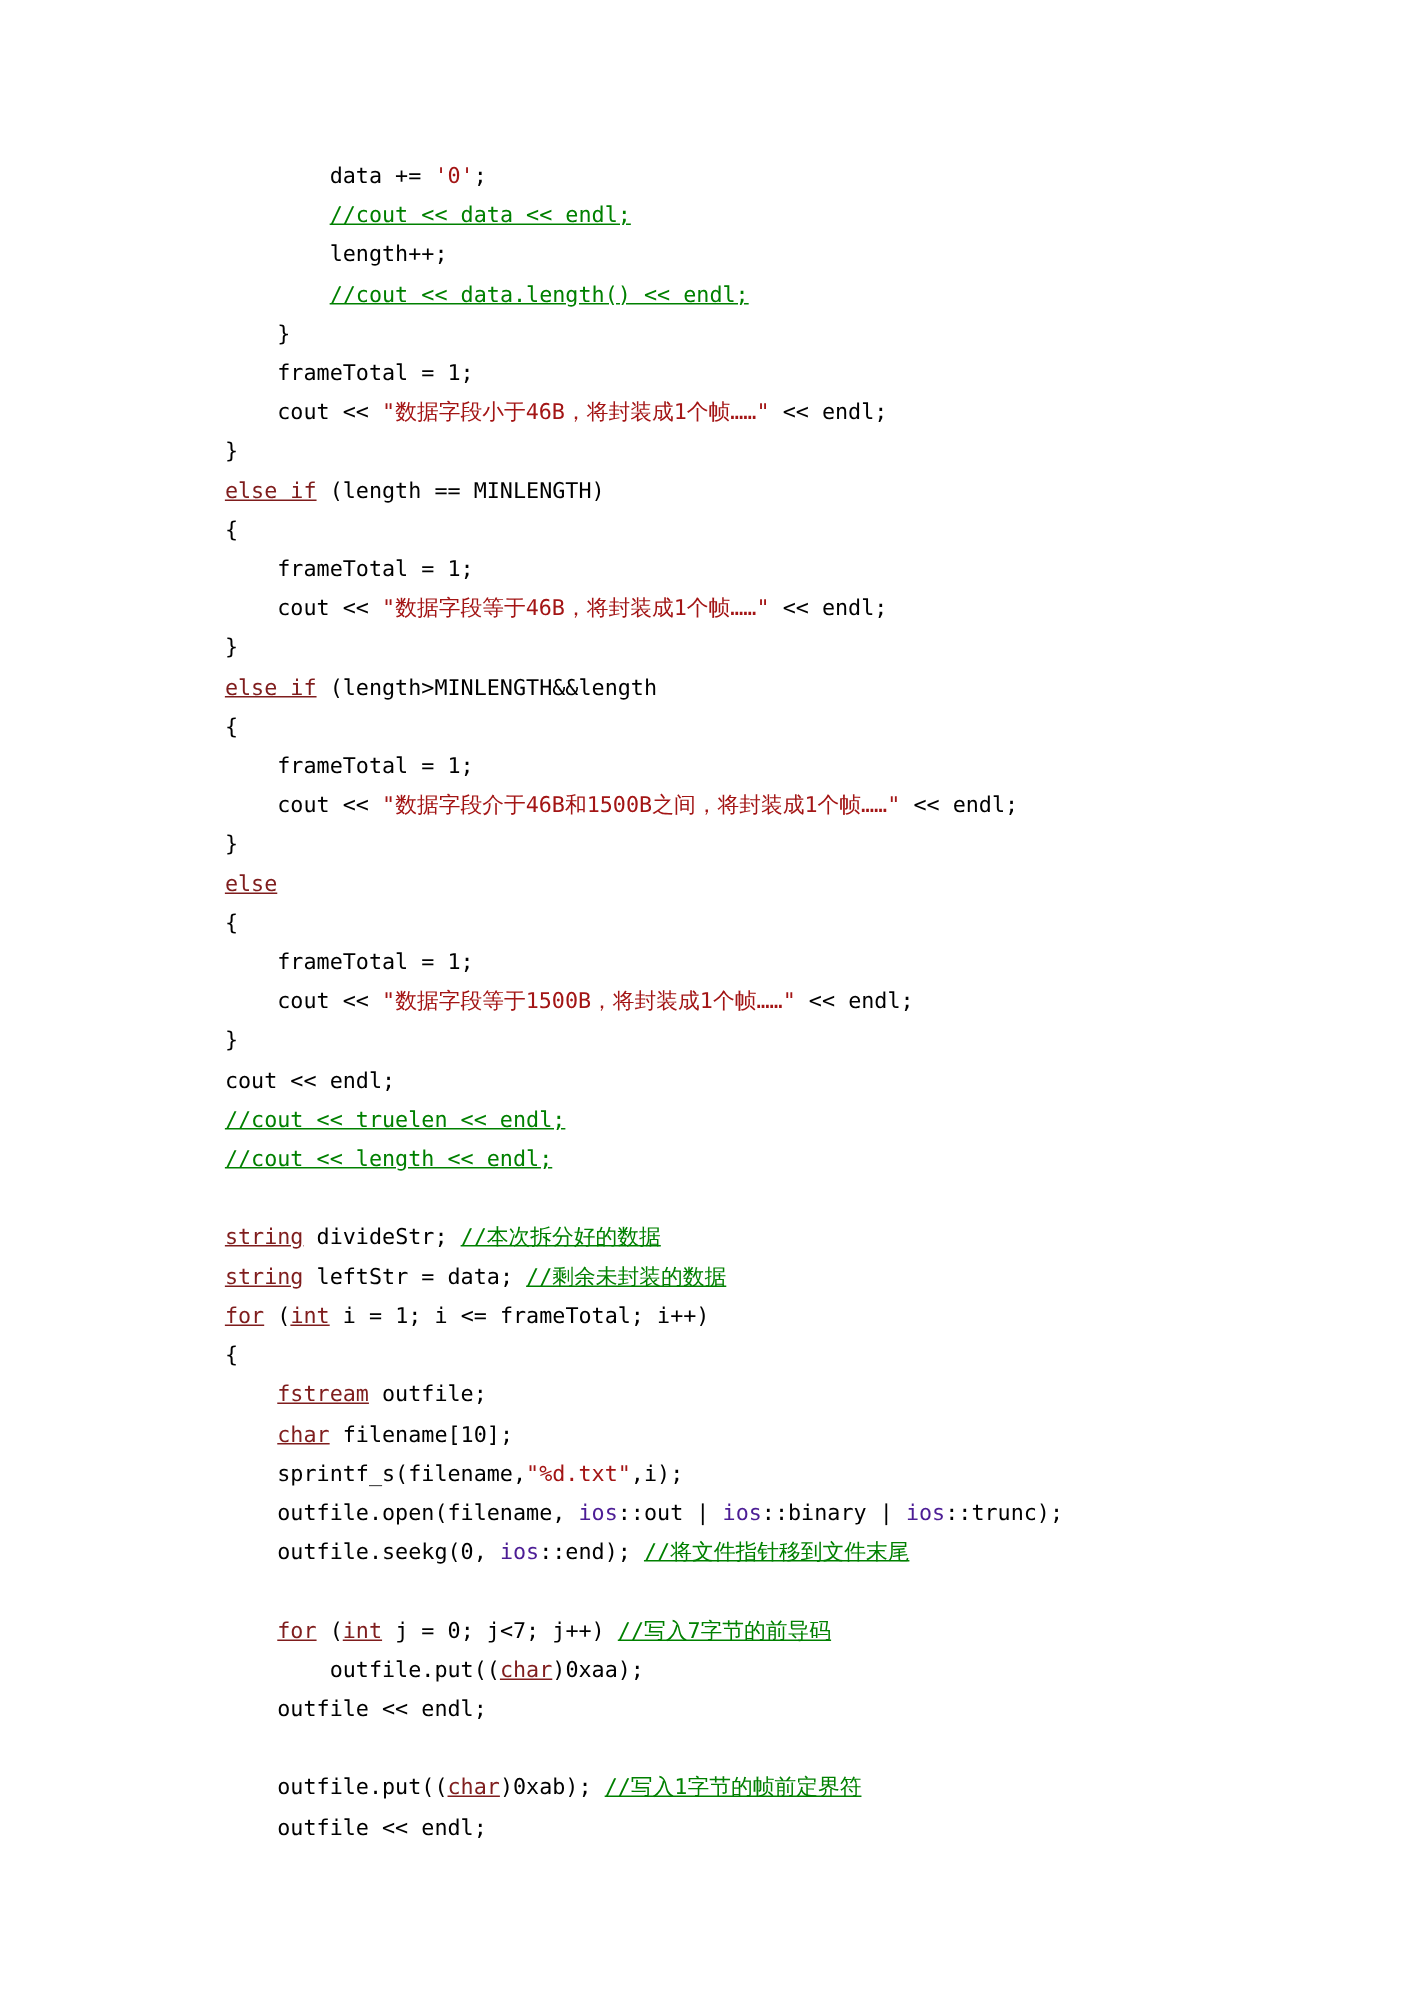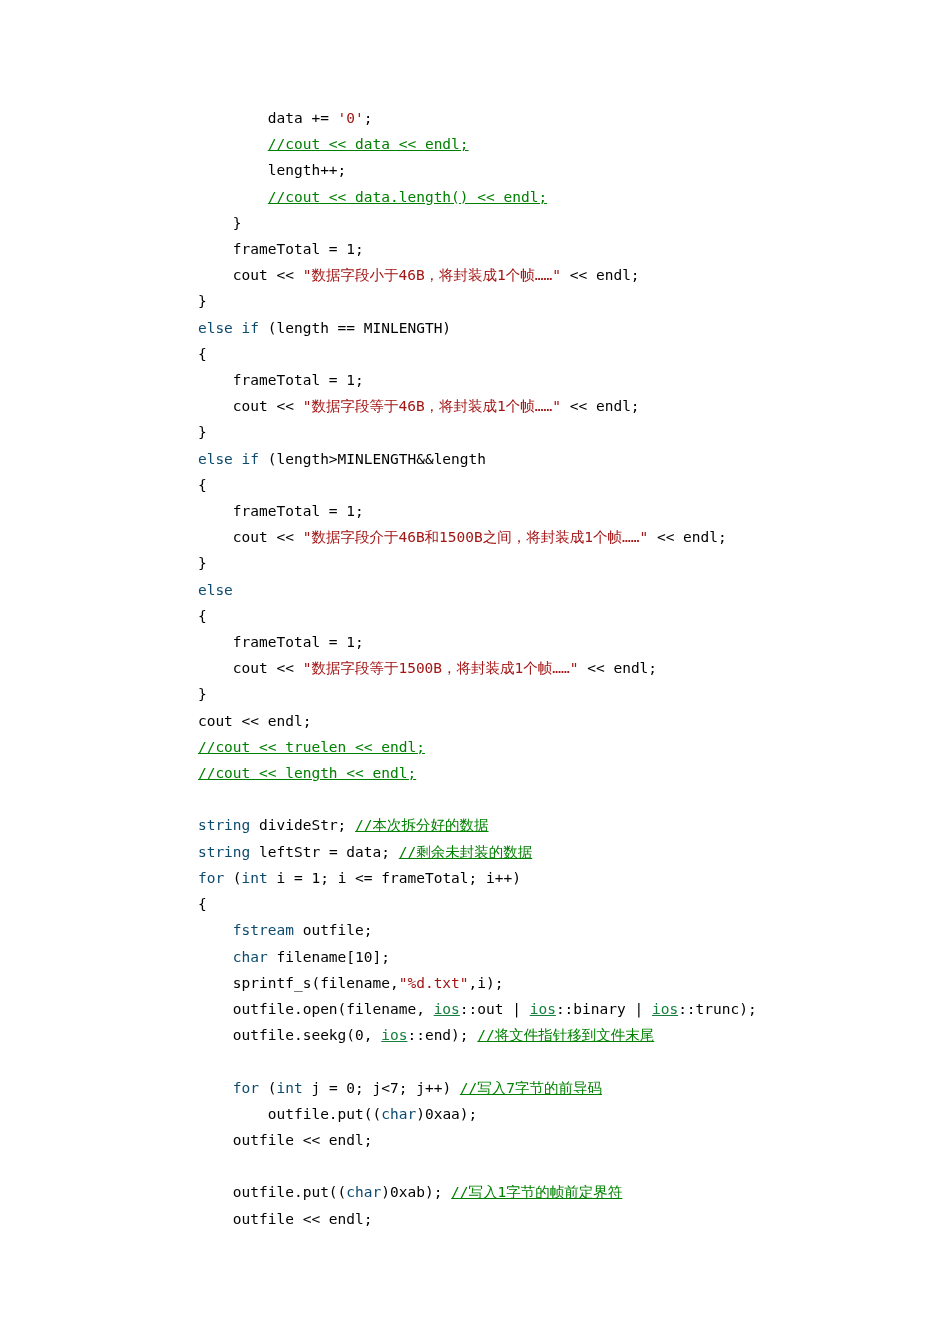--- a/index.html
+++ b/index.html
@@ -1,20 +1,20 @@
 <!DOCTYPE html>
 <html><head>
   <meta charset="utf-8">
   <style>
     * { margin: 0; padding: 0; box-sizing: border-box; }
     html, body { width: 945px; height: 1337px; background: #fff; font-family: "Microsoft YaHei", "SimSun", monospace; font-size: 14.5px; overflow: hidden; }
-    .page { padding: 105px 115px 0 115px; line-height: 26.2px; white-space: pre; margin-left: 48px; }
-    .kw { color: #0c4a6e; }
+    .page { padding: 105px 115px 0 115px; line-height: 26.2px; white-space: pre; }
+    .kw { color: #7f1d1d; text-decoration: underline; }
     .str { color: #a31515; }
     .cm { color: #008000; text-decoration: underline; }
     .op { color: #000; }
-    .ns { color: #15803d; text-decoration: underline; }
+    .ns { color: #4c1d95; }
     span { display: inline; }
   </style>
 </head>
 <body>
 
 <div class="page"><div id="code-container"><div><span>            </span><span class="op">data += </span><span class="str">'0'</span><span class="op">;</span></div><div><span>            </span><span class="cm">//cout &lt;&lt; data &lt;&lt; endl;</span></div><div><span>            </span><span class="op">length++;</span></div><div><span>            </span><span class="cm">//cout &lt;&lt; data.length() &lt;&lt; endl;</span></div><div><span>        </span><span class="op">}</span></div><div><span>        </span><span class="op">frameTotal = 1;</span></div><div><span>        </span><span class="op">cout &lt;&lt; </span><span class="str">"数据字段小于46B，将封装成1个帧……"</span><span class="op"> &lt;&lt; endl;</span></div><div><span>    </span><span class="op">}</span></div><div><span>    </span><span class="kw">else if</span><span class="op"> (length == MINLENGTH)</span></div><div><span>    </span><span class="op">{</span></div><div><span>        </span><span class="op">frameTotal = 1;</span></div><div><span>        </span><span class="op">cout &lt;&lt; </span><span class="str">"数据字段等于46B，将封装成1个帧……"</span><span class="op"> &lt;&lt; endl;</span></div><div><span>    </span><span class="op">}</span></div><div><span>    </span><span class="kw">else if</span><span class="op"> (length&gt;MINLENGTH&amp;&amp;length</span></div><div><span>    </span><span class="op">{</span></div><div><span>        </span><span class="op">frameTotal = 1;</span></div><div><span>        </span><span class="op">cout &lt;&lt; </span><span class="str">"数据字段介于46B和1500B之间，将封装成1个帧……"</span><span class="op"> &lt;&lt; endl;</span></div><div><span>    </span><span class="op">}</span></div><div><span>    </span><span class="kw">else</span></div><div><span>    </span><span class="op">{</span></div><div><span>        </span><span class="op">frameTotal = 1;</span></div><div><span>        </span><span class="op">cout &lt;&lt; </span><span class="str">"数据字段等于1500B，将封装成1个帧……"</span><span class="op"> &lt;&lt; endl;</span></div><div><span>    </span><span class="op">}</span></div><div><span>    </span><span class="op">cout &lt;&lt; endl;</span></div><div><span>    </span><span class="cm">//cout &lt;&lt; truelen &lt;&lt; endl;</span></div><div><span>    </span><span class="cm">//cout &lt;&lt; length &lt;&lt; endl;</span></div><div><span></span>&nbsp;</div><div><span>    </span><span class="kw">string</span><span class="op"> divideStr; </span><span class="cm">//本次拆分好的数据</span></div><div><span>    </span><span class="kw">string</span><span class="op"> leftStr = data; </span><span class="cm">//剩余未封装的数据</span></div><div><span>    </span><span class="kw">for</span><span class="op"> (</span><span class="kw">int</span><span class="op"> i = 1; i &lt;= frameTotal; i++)</span></div><div><span>    </span><span class="op">{</span></div><div><span>        </span><span class="kw">fstream</span><span class="op"> outfile;</span></div><div><span>        </span><span class="kw">char</span><span class="op"> filename[10];</span></div><div><span>        </span><span class="op">sprintf_s(filename,</span><span class="str">"%d.txt"</span><span class="op">,i);</span></div><div><span>        </span><span class="op">outfile.open(filename, </span><span class="ns">ios</span><span class="op">::out | </span><span class="ns">ios</span><span class="op">::binary | </span><span class="ns">ios</span><span class="op">::trunc);</span></div><div><span>        </span><span class="op">outfile.seekg(0, </span><span class="ns">ios</span><span class="op">::end); </span><span class="cm">//将文件指针移到文件末尾</span></div><div><span></span>&nbsp;</div><div><span>        </span><span class="kw">for</span><span class="op"> (</span><span class="kw">int</span><span class="op"> j = 0; j&lt;7; j++) </span><span class="cm">//写入7字节的前导码</span></div><div><span>            </span><span class="op">outfile.put((</span><span class="kw">char</span><span class="op">)0xaa);</span></div><div><span>        </span><span class="op">outfile &lt;&lt; endl;</span></div><div><span></span>&nbsp;</div><div><span>        </span><span class="op">outfile.put((</span><span class="kw">char</span><span class="op">)0xab); </span><span class="cm">//写入1字节的帧前定界符</span></div><div><span>        </span><span class="op">outfile &lt;&lt; endl;</span></div></div></div>
 
 </body></html>

